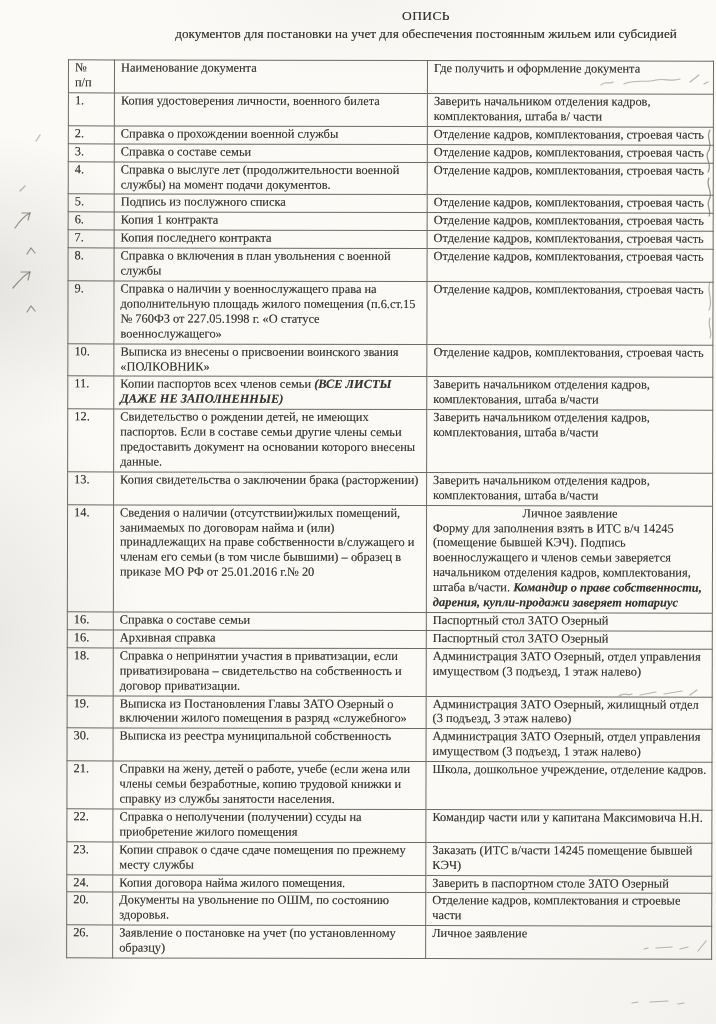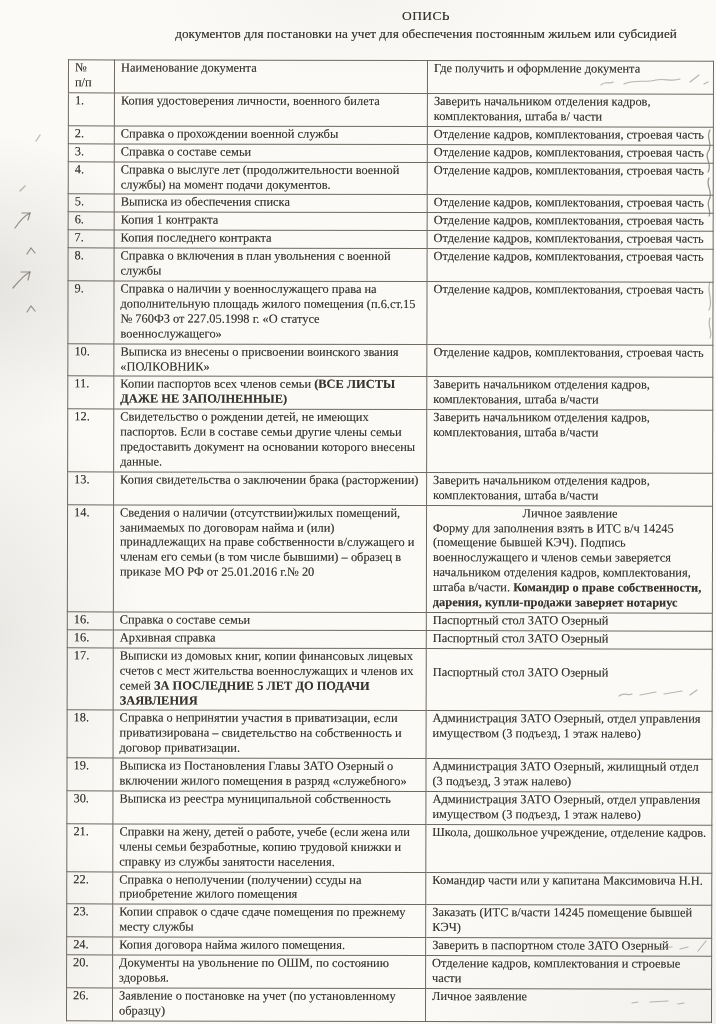--- a/index.html
+++ b/index.html
@@ -34,21 +34,21 @@
   table.doc th, table.doc td {
     border:1px solid #6e6a62;
     vertical-align:top; text-align:left;
     font-size:12.4px; line-height:14.9px; font-weight:normal;
     padding:0 5px 2px 6px;
     text-shadow:0 0 .5px rgba(55,52,47,.5);
   }
   table.doc th { height:30px; }
   th.c1, td.c1 { padding-left:8px; white-space:pre-line; }
   td.c3.vmid { vertical-align:middle; padding-bottom:14px; }
-  .b { font-weight:bold; }
+  .b { font-weight:bold;font-style:italic; }
   .center-line { text-align:center; }
   .mark { position:absolute; color:#817d74; pointer-events:none; }
   .mark svg { display:block; }
   .mark path { fill:none; stroke:currentColor; stroke-width:1.2; stroke-linecap:round; opacity:.85; }
   .mark.faint path { opacity:.55; }
 </style>
 </head>
 <body>
 
 <div class="doc-head">
@@ -86,21 +86,21 @@
         <td class="c2"><span>Справка о составе семьи</span></td>
         <td class="c3"><span>Отделение кадров, комплектования, строевая часть</span></td>
       </tr>
       <tr>
         <td class="c1">4.</td>
         <td class="c2"><span>Справка о выслуге лет (продолжительности военной службы) на момент подачи документов.</span></td>
         <td class="c3"><span>Отделение кадров, комплектования, строевая часть</span></td>
       </tr>
       <tr>
         <td class="c1">5.</td>
-        <td class="c2"><span>Выписка из обеспечения списка</span></td>
+        <td class="c2"><span>Подпись из послужного списка</span></td>
         <td class="c3"><span>Отделение кадров, комплектования, строевая часть</span></td>
       </tr>
       <tr>
         <td class="c1">6.</td>
         <td class="c2"><span>Копия 1 контракта</span></td>
         <td class="c3"><span>Отделение кадров, комплектования, строевая часть</span></td>
       </tr>
       <tr>
         <td class="c1">7.</td>
         <td class="c2"><span>Копия последнего контракта</span></td>
@@ -143,25 +143,20 @@
       </tr>
       <tr>
         <td class="c1">16.</td>
         <td class="c2"><span>Справка о составе семьи</span></td>
         <td class="c3"><span>Паспортный стол ЗАТО Озерный</span></td>
       </tr>
       <tr>
         <td class="c1">16.</td>
         <td class="c2"><span>Архивная справка</span></td>
         <td class="c3"><span>Паспортный стол ЗАТО Озерный</span></td>
-      </tr>
-      <tr>
-        <td class="c1">17.</td>
-        <td class="c2"><span>Выписки из домовых книг, копии финансовых лицевых счетов с мест жительства военнослужащих и членов их семей </span><span class="b">ЗА ПОСЛЕДНИЕ 5 ЛЕТ ДО ПОДАЧИ ЗАЯВЛЕНИЯ</span></td>
-        <td class="c3 vmid"><span>Паспортный стол ЗАТО Озерный</span></td>
       </tr>
       <tr>
         <td class="c1">18.</td>
         <td class="c2"><span>Справка о непринятии участия в приватизации, если приватизирована – свидетельство на собственность и договор приватизации.</span></td>
         <td class="c3"><span>Администрация ЗАТО Озерный, отдел управления имуществом (3 подъезд, 1 этаж налево)</span></td>
       </tr>
       <tr>
         <td class="c1">19.</td>
         <td class="c2"><span>Выписка из Постановления Главы ЗАТО Озерный о включении жилого помещения в разряд «служебного»</span></td>
         <td class="c3"><span>Администрация ЗАТО Озерный, жилищный отдел (3 подъезд, 3 этаж налево)</span></td>

